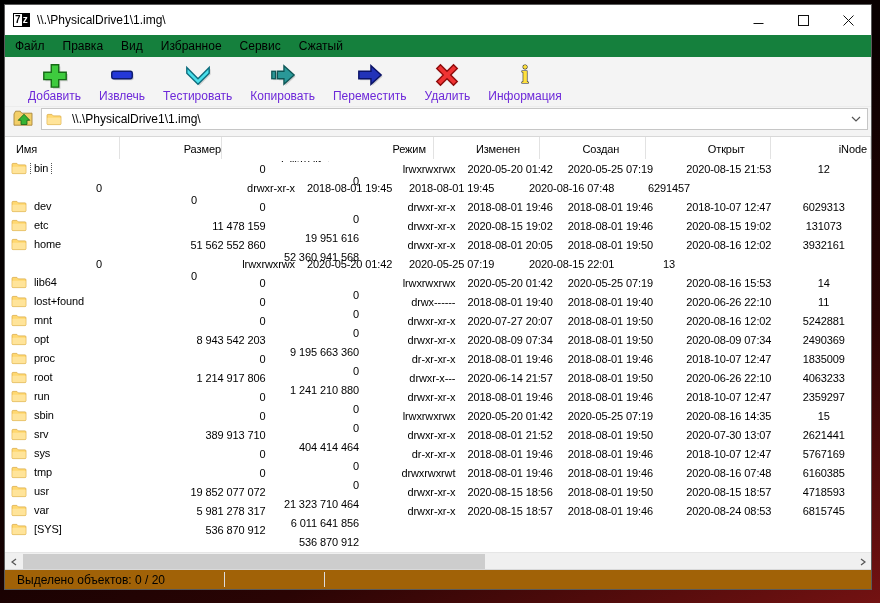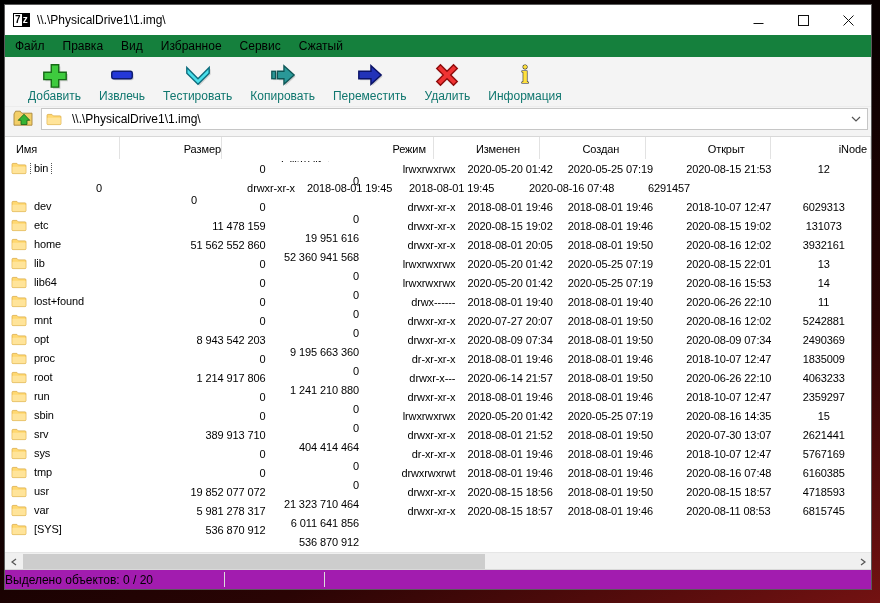--- a/index.html
+++ b/index.html
@@ -20,21 +20,21 @@
   .wtitle{ margin-left:7px; font-size:12px; color:#000; }
   .wcontrols{ margin-left:auto; display:flex; height:100%; }
   .wbtn{ width:45px; height:100%; display:flex; align-items:center; justify-content:center; color:#111; }
   
   .menubar{ height:22px; display:flex; align-items:center; padding-left:1px; background:#15803d; font-size:12px; flex:0 0 auto;}
   .mitem{ padding:3px 9px; color:#000; }
   
   .toolbar{ height:50px; background:#f4f4f4; display:flex; align-items:flex-start; padding:3px 0 0 14px; flex:0 0 auto; border-bottom:1px solid #ececec;}
   .tbtn{ display:flex; flex-direction:column; align-items:center; padding:1px 9px; }
   .tbtn .ticon{ height:28px; display:flex; align-items:center; justify-content:center; }
-  .tbtn .tlabel{ font-size:12px; color:#0f766e; margin-top:0px; white-space:nowrap; }
+  .tbtn .tlabel{ font-size:12px; color:#6d28d9; margin-top:0px; white-space:nowrap; }
   
   .addressbar{ height:30px; background:#f4f4f4; display:flex; align-items:center; padding:0 3px 5px 5px; flex:0 0 auto; border-bottom:1px solid #d8d8d8;}
   .upbtn{ width:26px; height:24px; display:flex; align-items:center; justify-content:center; background:transparent; border:none; }
   .combo{ flex:1; height:22px; margin-left:5px; background:#fff; border:1px solid #c6c6c6; display:flex; align-items:center; padding:0 6px 0 4px; font-size:12px; color:#000; }
   .combo .cpath{ margin-left:6px; white-space:nowrap; }
   .combo .chev{ margin-left:auto; display:flex; align-items:center; }
   
   .listpane{ flex:1 1 auto; display:flex; flex-direction:column; background:#fff; overflow:hidden; font-size:11px; letter-spacing:-0.1px;}
   .lheader{ height:22px; display:flex; flex:0 0 auto; align-items:stretch; color:#000;gap:37px; }
   .hcell{ display:flex; align-items:center; border-right:1px solid #e2e2e2; padding-top:1px; white-space:nowrap; overflow:hidden;}
@@ -52,21 +52,21 @@
   .col-inode   { width:93px;  text-align:center; padding-right:3px; justify-content:flex-end;}
   .name-label{ padding:0 3px 1px 3px; }
   .name-label.focused{ outline:1px dotted #555; }
   .ficon{ margin-right:4px; flex:0 0 auto; display:flex; }
   
   .hscroll{ height:17px; background:#f0f0f0; position:relative; flex:0 0 auto; border-top:1px solid #e6e6e6;}
   .sarrow{ position:absolute; top:0; width:17px; height:17px; display:flex; align-items:center; justify-content:center; }
   .sarrow.left{ left:0; } .sarrow.right{ right:0; }
   .sthumb{ position:absolute; top:1px; left:18px; width:462px; height:15px; background:#cdcdcd; }
   
-  .statusbar{ height:20px; background:#a21caf; border-top:1px solid #d9d9d9; display:flex; align-items:center; font-size:12px; color:#000; padding-left:0; position:relative; flex:0 0 auto;}
+  .statusbar{ height:20px; background:#a16207; border-top:1px solid #d9d9d9; display:flex; align-items:center; font-size:12px; color:#000; padding-left:12px; position:relative; flex:0 0 auto;}
   .sdiv{ position:absolute; top:2px; bottom:2px; width:1px; background:#dcdcdc; }
 </style>
 </head>
 <body>
 
 <div class="window">
 
   <div class="titlebar">
     <span class="appicon">
         <span class="i7">7</span>
@@ -282,29 +282,20 @@
           </div>
           <div class="cell col-size">51 562 552 860</div>
           <div class="cell col-packed">52 360 941 568</div>
           <div class="cell col-mode">drwxr-xr-x</div>
           <div class="cell col-modified">2018-08-01 20:05</div>
           <div class="cell col-created">2018-08-01 19:50</div>
           <div class="cell col-accessed">2020-08-16 12:02</div>
           <div class="cell col-inode">3932161</div>
         </div>
         <div class="row">
-          <div class="cell col-name">
-            <span class="ficon">
-              <svg width="16" height="13" viewBox="0 0 16 14">
-                <path d="M0.5 2.5 c0-.6.4-1 1-1 h4.2 l1.6 1.6 h7.2 c.6 0 1 .4 1 1 v7.4 c0 .6-.4 1-1 1 h-13 c-.6 0-1-.4-1-1 z" fill="#ffd871" stroke="#d9a83f" stroke-width="0.8"></path>
-                <path d="M0.9 5 h14.2 v6.4 c0 .4-.3.7-.7.7 H1.6 c-.4 0-.7-.3-.7-.7 z" fill="#ffe49a"></path>
-              </svg>
-            </span>
-                        <span class="name-label">lib</span>
-          </div>
           <div class="cell col-size">0</div>
           <div class="cell col-packed">0</div>
           <div class="cell col-mode">lrwxrwxrwx</div>
           <div class="cell col-modified">2020-05-20 01:42</div>
           <div class="cell col-created">2020-05-25 07:19</div>
           <div class="cell col-accessed">2020-08-15 22:01</div>
           <div class="cell col-inode">13</div>
         </div>
         <div class="row">
           <div class="cell col-name">
@@ -530,21 +521,21 @@
                 <path d="M0.9 5 h14.2 v6.4 c0 .4-.3.7-.7.7 H1.6 c-.4 0-.7-.3-.7-.7 z" fill="#ffe49a"></path>
               </svg>
             </span>
                         <span class="name-label">var</span>
           </div>
           <div class="cell col-size">5 981 278 317</div>
           <div class="cell col-packed">6 011 641 856</div>
           <div class="cell col-mode">drwxr-xr-x</div>
           <div class="cell col-modified">2020-08-15 18:57</div>
           <div class="cell col-created">2018-08-01 19:46</div>
-          <div class="cell col-accessed">2020-08-11 08:53</div>
+          <div class="cell col-accessed">2020-08-24 08:53</div>
           <div class="cell col-inode">6815745</div>
         </div>
         <div class="row">
           <div class="cell col-name">
             <span class="ficon">
               <svg width="16" height="13" viewBox="0 0 16 14">
                 <path d="M0.5 2.5 c0-.6.4-1 1-1 h4.2 l1.6 1.6 h7.2 c.6 0 1 .4 1 1 v7.4 c0 .6-.4 1-1 1 h-13 c-.6 0-1-.4-1-1 z" fill="#ffd871" stroke="#d9a83f" stroke-width="0.8"></path>
                 <path d="M0.9 5 h14.2 v6.4 c0 .4-.3.7-.7.7 H1.6 c-.4 0-.7-.3-.7-.7 z" fill="#ffe49a"></path>
               </svg>
             </span>

